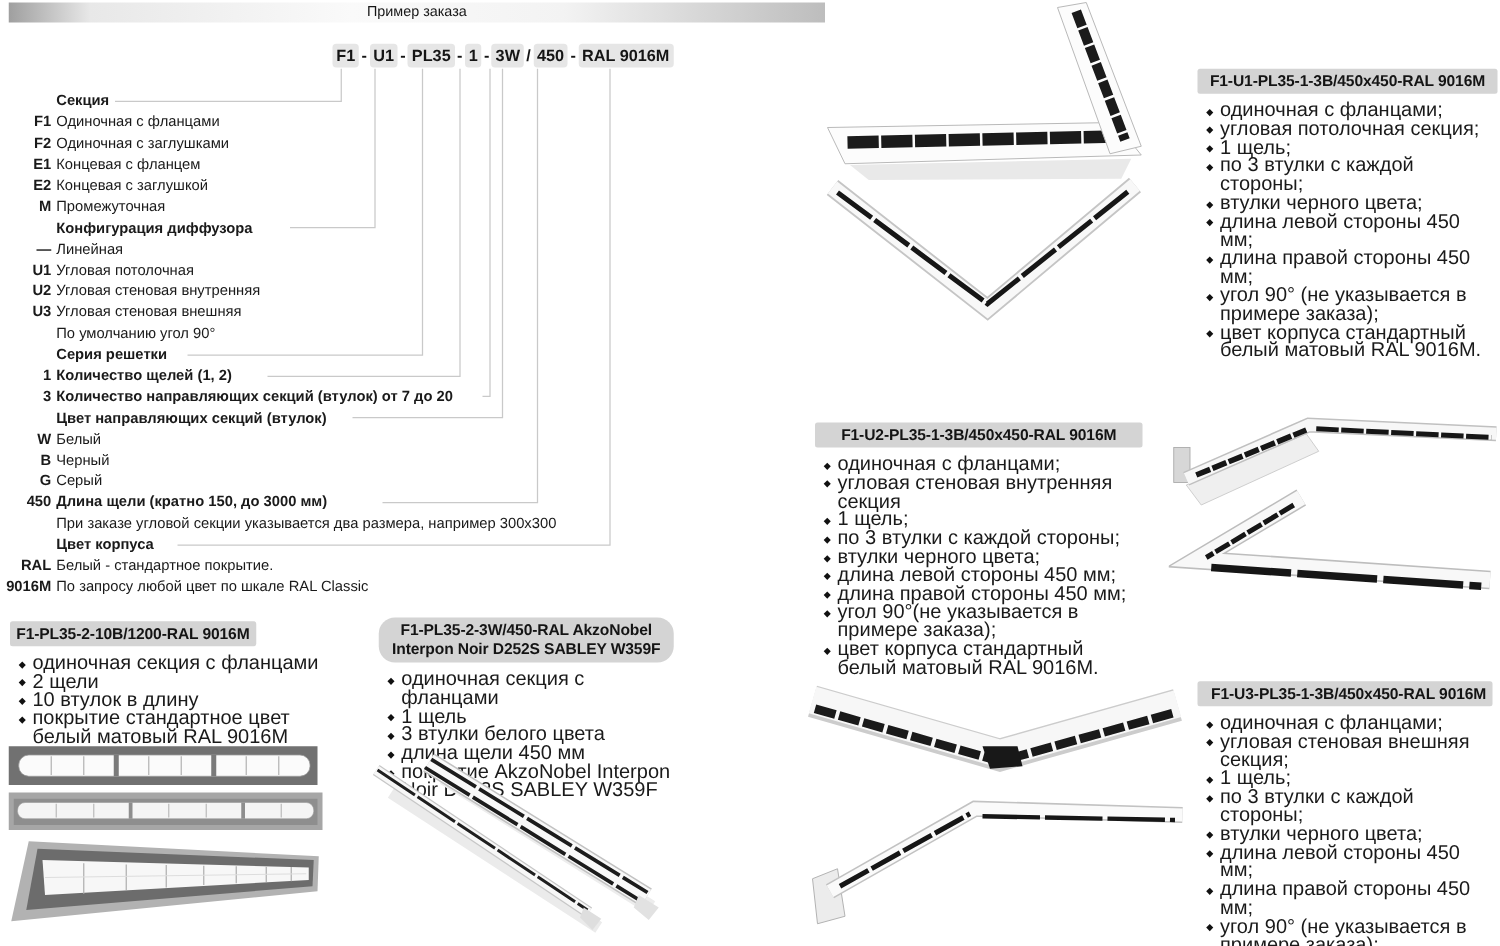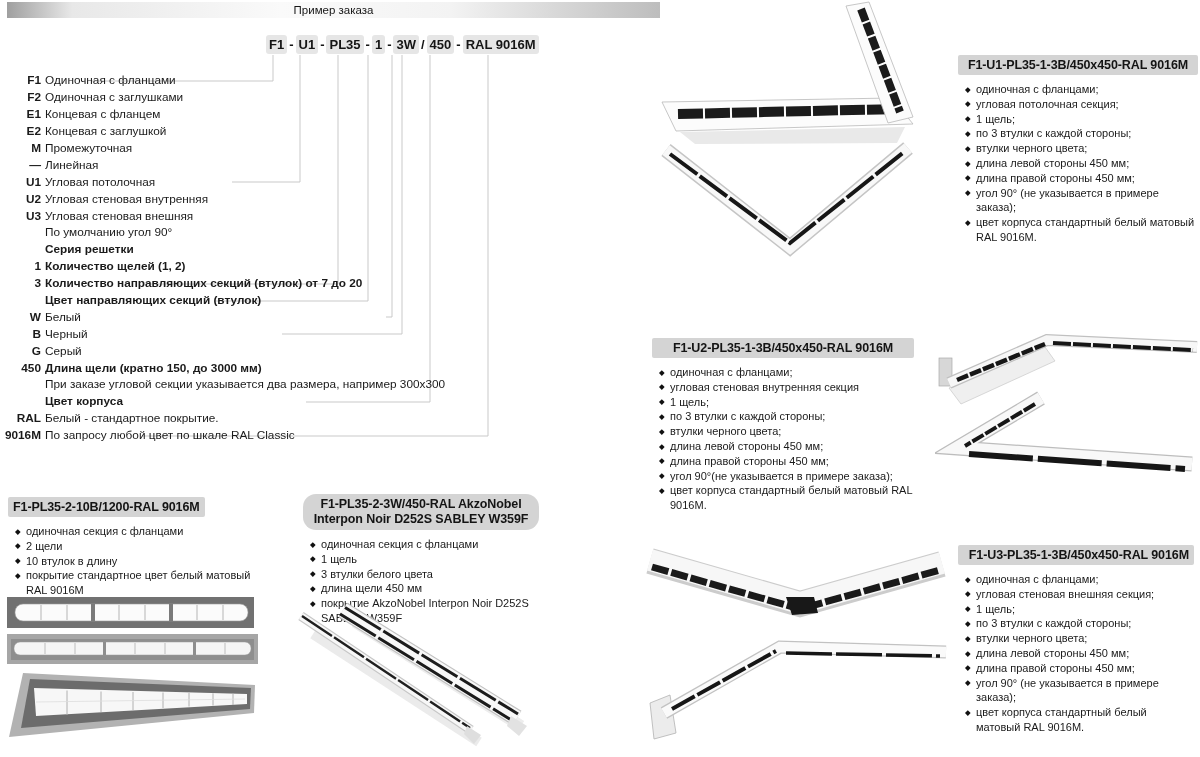--- a/index.html
+++ b/index.html
@@ -27,21 +27,21 @@
   .lrow .lpre{width:41px;text-align:right;font-weight:bold;flex:0 0 41px;}
   .lrow .ltxt{margin-left:4px;}
   .lrow.bold .ltxt{font-weight:bold;}
 
   
   .card{position:absolute;}
   .card-title{background:#d4d4d4;border-radius:2px;font-size:12.5px;font-weight:bold;
     color:#141414;text-align:center;padding:3px 5px;white-space:nowrap;letter-spacing:-0.1px;}
   .card.wrap-title .card-title{white-space:normal;line-height:15px;}
   .card .card-title.fit{display:inline-block;}
-  .specs{list-style:none;margin:7px 0 0 0;padding:0 0 0 6px;font-size:11px;line-height:14.8px;}
+  .specs{list-style:none;margin:7px 0 0 0;padding:0 0 0 6px;font-size:16px;line-height:14.8px;}
   .specs li{position:relative;padding-left:12px;}
   .specs li::before{content:"";position:absolute;left:2px;top:5.6px;width:3.6px;height:3.6px;
     background:#111;transform:rotate(45deg);}
   .card1{left:958px;top:55px;width:240px;}
   .card1 .card-title{width:230px;}
   .card2{left:652px;top:338px;width:264px;}
   .card2 .card-title{width:252px;}
   .card3{left:958px;top:545px;width:236px;}
   .card3 .card-title{width:226px;text-align:right;}
   .card4{left:8px;top:497px;width:252px;}
@@ -82,39 +82,47 @@
       <span class="chip">1</span>
       <span class="csep">-</span>
       <span class="chip">3W</span>
       <span class="csep">/</span>
       <span class="chip">450</span>
       <span class="csep">-</span>
       <span class="chip">RAL 9016M</span>
     </div>
 
   <div class="legend">
+      <div class="lrow bold">
+        <span class="lpre"></span>
+        <span class="ltxt">Секция</span>
+      </div>
       <div class="lrow">
         <span class="lpre">F1</span>
         <span class="ltxt">Одиночная с фланцами</span>
       </div>
       <div class="lrow">
         <span class="lpre">F2</span>
         <span class="ltxt">Одиночная с заглушками</span>
       </div>
       <div class="lrow">
         <span class="lpre">E1</span>
         <span class="ltxt">Концевая с фланцем</span>
       </div>
       <div class="lrow">
         <span class="lpre">E2</span>
         <span class="ltxt">Концевая с заглушкой</span>
       </div>
       <div class="lrow">
         <span class="lpre">M</span>
         <span class="ltxt">Промежуточная</span>
+      </div>
+      <div class="lrow bold">
+        <span class="lpre"></span>
+        <span class="ltxt">Конфигурация диффузора</span>
       </div>
       <div class="lrow">
         <span class="lpre">—</span>
         <span class="ltxt">Линейная</span>
       </div>
       <div class="lrow">
         <span class="lpre">U1</span>
         <span class="ltxt">Угловая потолочная</span>
       </div>
       <div class="lrow">

